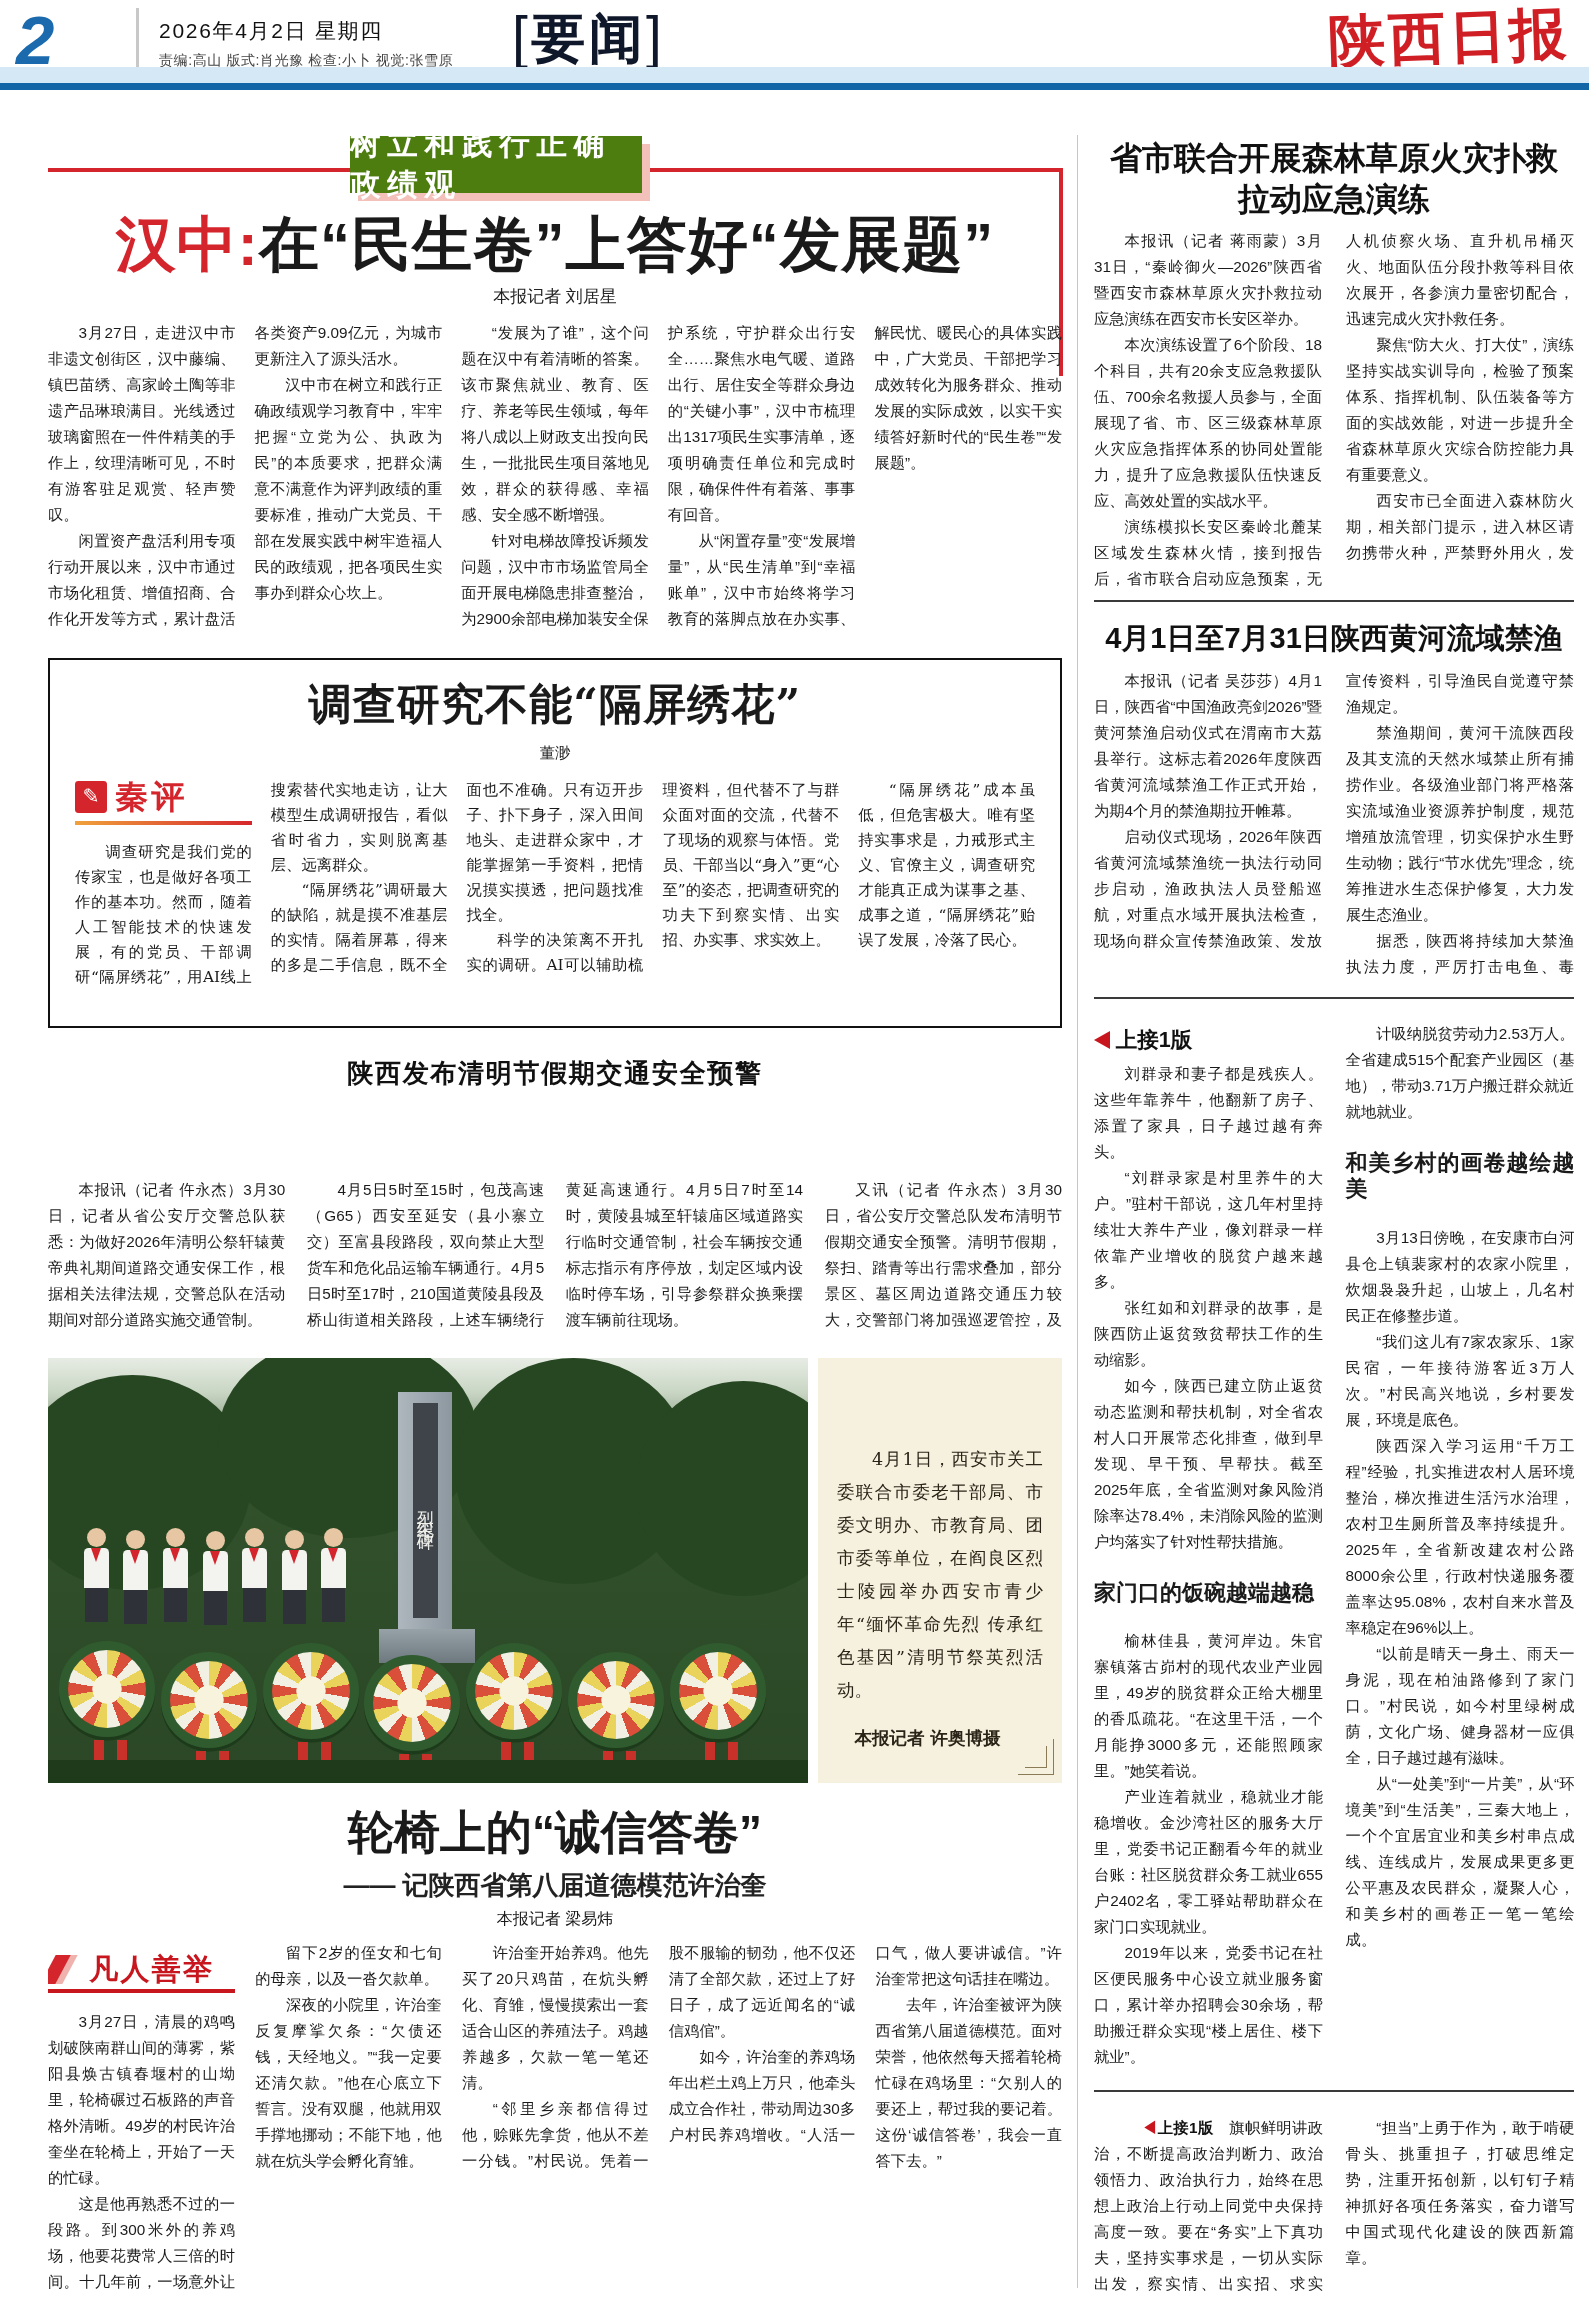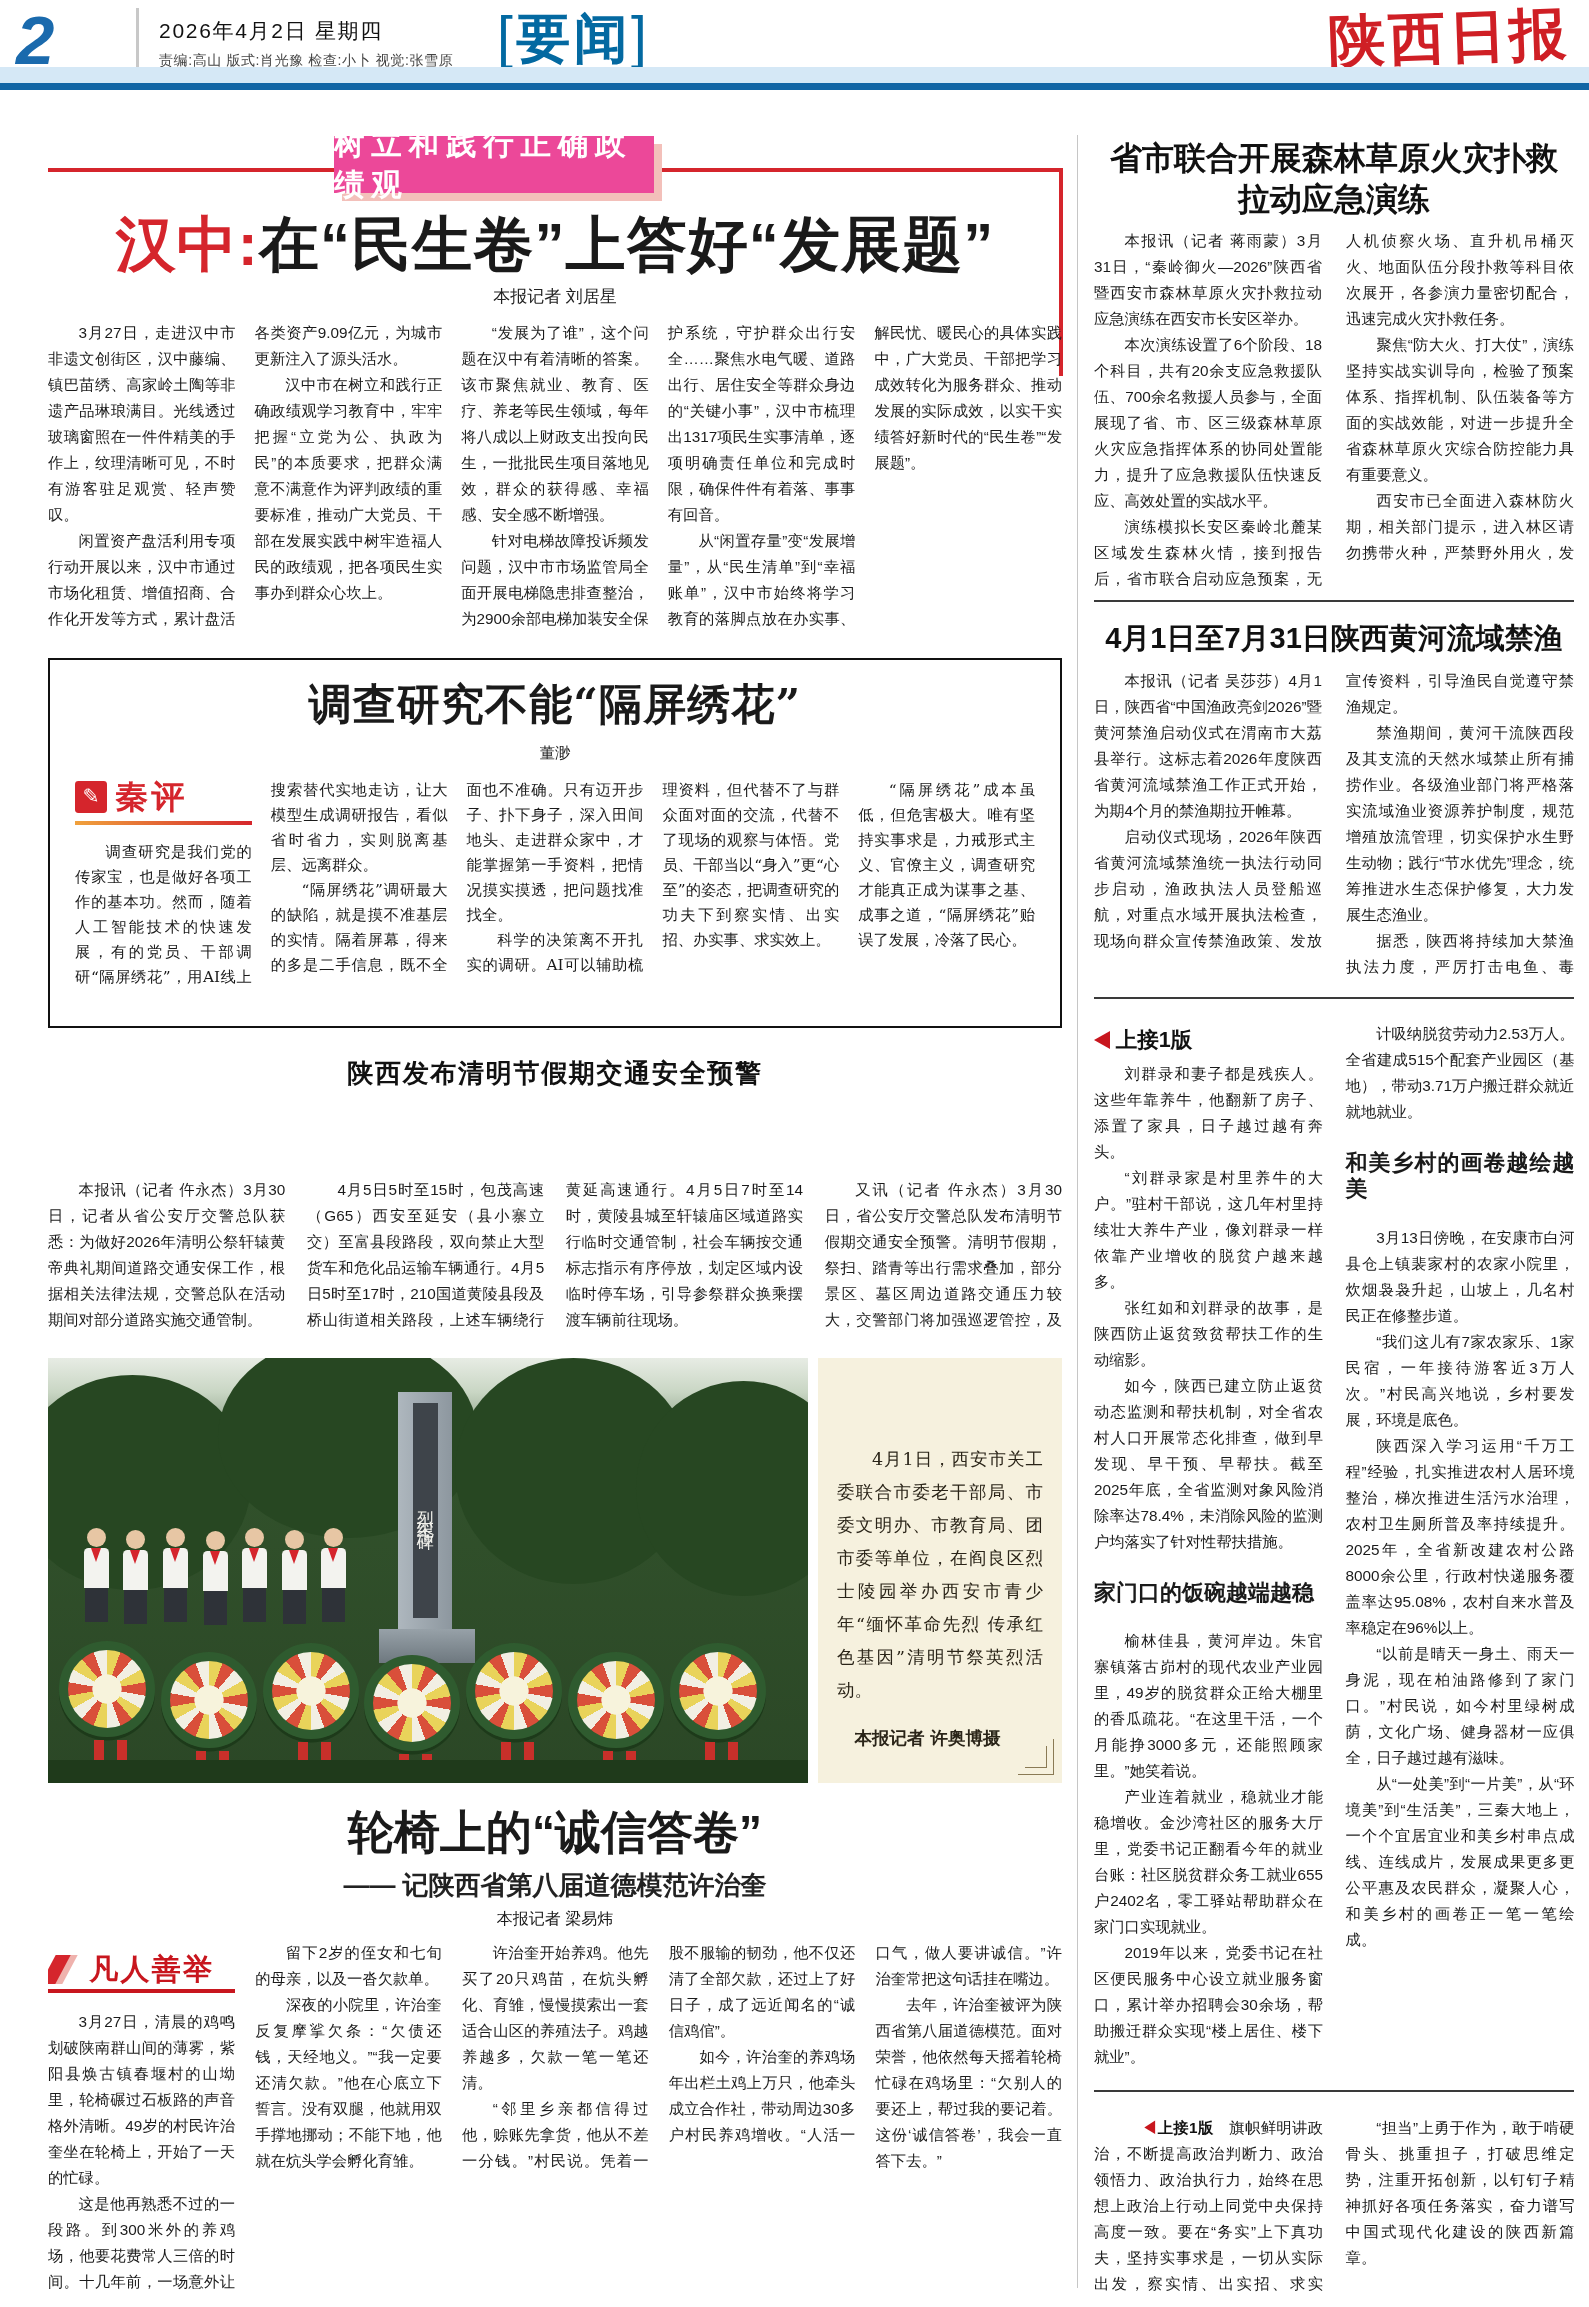--- a/index.html
+++ b/index.html
@@ -10,40 +10,40 @@
     font-family:"Liberation Sans", sans-serif; color:#1a1a1a;
   }
   .abs { position:absolute; }
 
   
   .page-num { left:16px; top:1.1px; font-size:69px; font-weight:900; font-style:italic;
     color:#1a6aad; letter-spacing:-3.4px; }
   .head-divider { left:136px; top:8px; width:3.4px; height:67px; background:#c8c8c8; }
   .head-date { left:159px; top:17px; font-size:21px; color:#111; letter-spacing:1.7px; }
   .head-staff { left:159px; top:52px; font-size:14px; color:#444; letter-spacing:0.6px; }
-  .section-title { left:497px; top:3.4px; font-size:54px; font-weight:900; color:#0369a1; letter-spacing:3.4px; }
+  .section-title { left:512px; top:3.4px; font-size:54px; font-weight:900; color:#0f172a; letter-spacing:3.4px; }
   .section-title .bracket { font-weight:400; font-size:57px; }
   .masthead { right:20.3px; top:0px; font-size:57px; font-weight:900; color:#cf1f25;
     font-family:"DejaVu Serif", serif; transform:rotate(-2deg); letter-spacing:3.4px; }
   .band-light { left:0; top:67px; width:1590px; height:16px; background:#d5e8f6; }
   .band-dark { left:0; top:83px; width:1590px; height:6.8px; background:#1266a5; }
 
   
   .body-text { font-size:15.3px; line-height:26px; color:#1b1b1b; }
   .body-text p { text-indent:2em; text-align:justify; }
   .serif-text { font-family:"DejaVu Serif", serif; }
   .cols-5 { column-count:5; column-gap:19px; }
   .cols-4 { column-count:4; column-gap:21.5px; }
   .cols-2 { column-count:2; column-gap:24px; }
   .hrule-dark { height:1.7px; background:#3a3a3a; }
 
   
   .a1-topline { left:48px; top:168px; width:1014px; height:4px; background:#d5252c; }
   .a1-rightline { left:1059px; top:168px; width:4px; height:208px; background:#d5252c; }
-  .a1-kicker { left:334px; top:136px; width:320px; height:57px; background:#ec4899;
+  .a1-kicker { left:350px; top:136px; width:292px; height:57px; background:#4d7c0f;
     color:#fff; font-size:30.5px; font-weight:700; letter-spacing:6.8px;
     display:flex; align-items:center; justify-content:center;
     box-shadow:8px 8px 0 #f3c0ba; }
   .a1-headline { left:48px; top:205px; width:1014px; text-align:center;
     font-size:60px; font-weight:900; letter-spacing:1.1px; }
   .a1-headline .red { color:#d5252c; }
   .a1-byline { left:48px; top:285px; width:1014px; text-align:center; font-size:17px; color:#222; }
   .a1-body { left:48px; top:320px; width:1014px; height:331px; overflow:hidden; }
 
   

